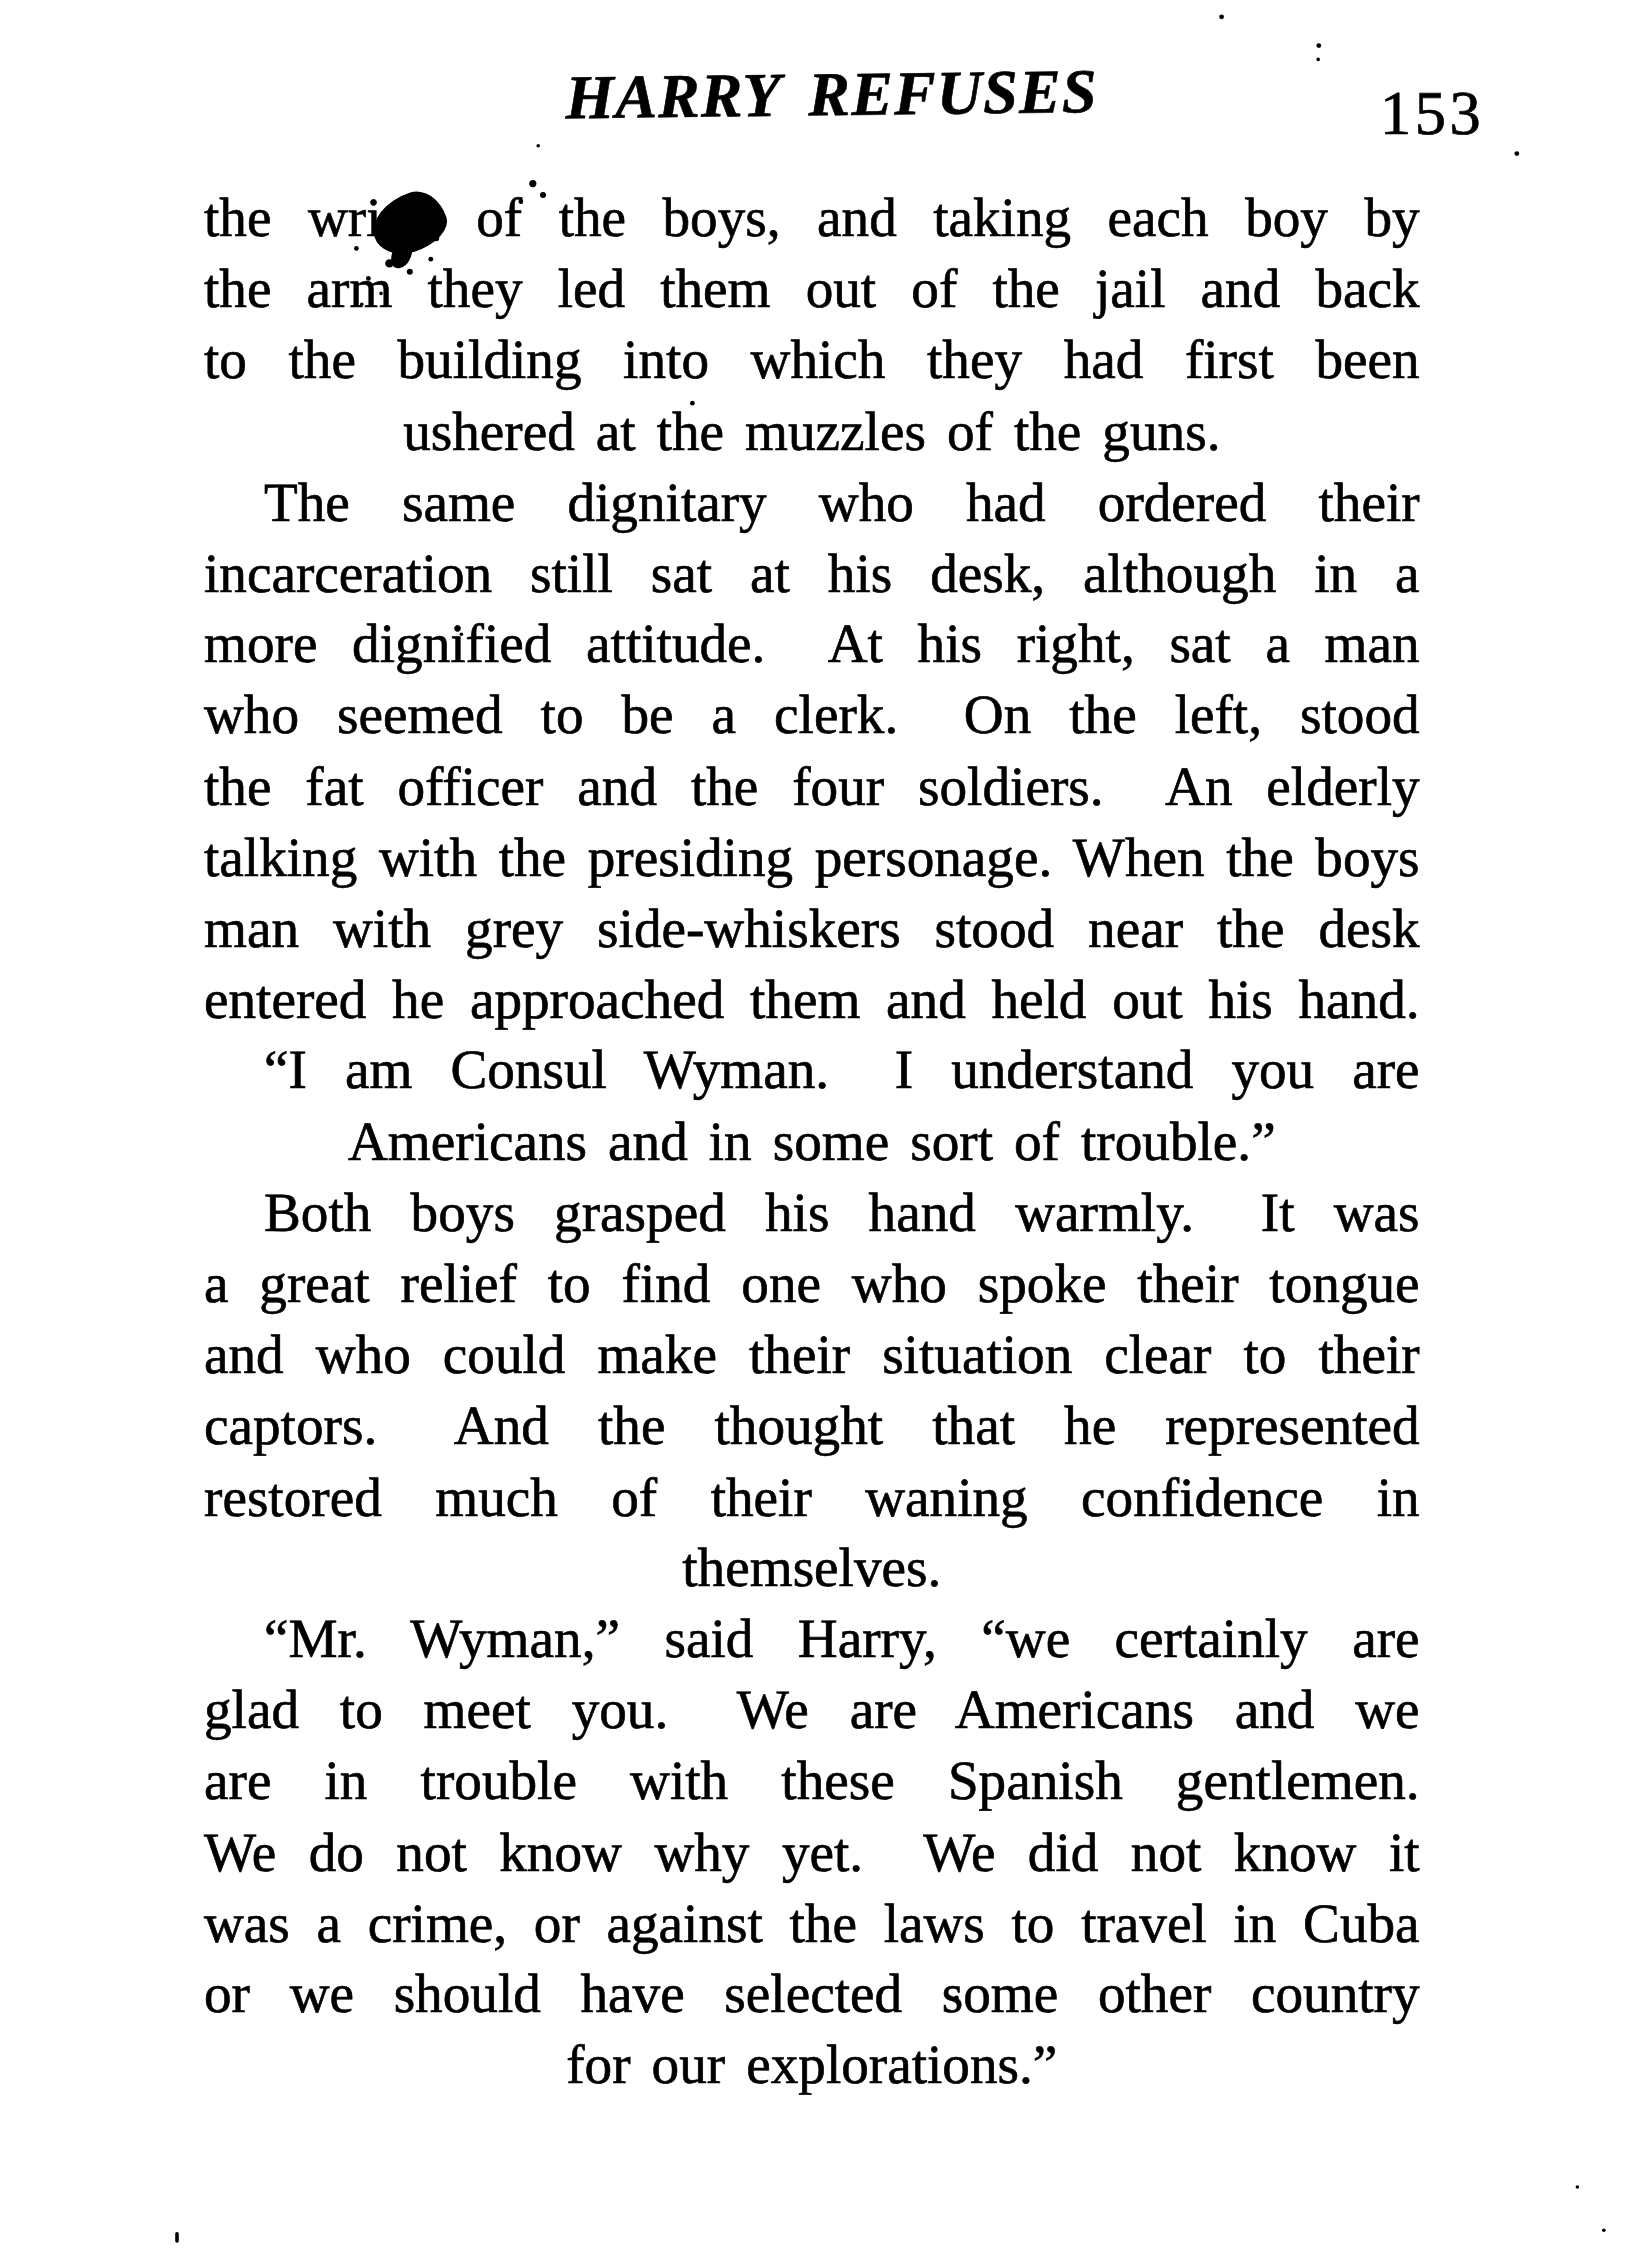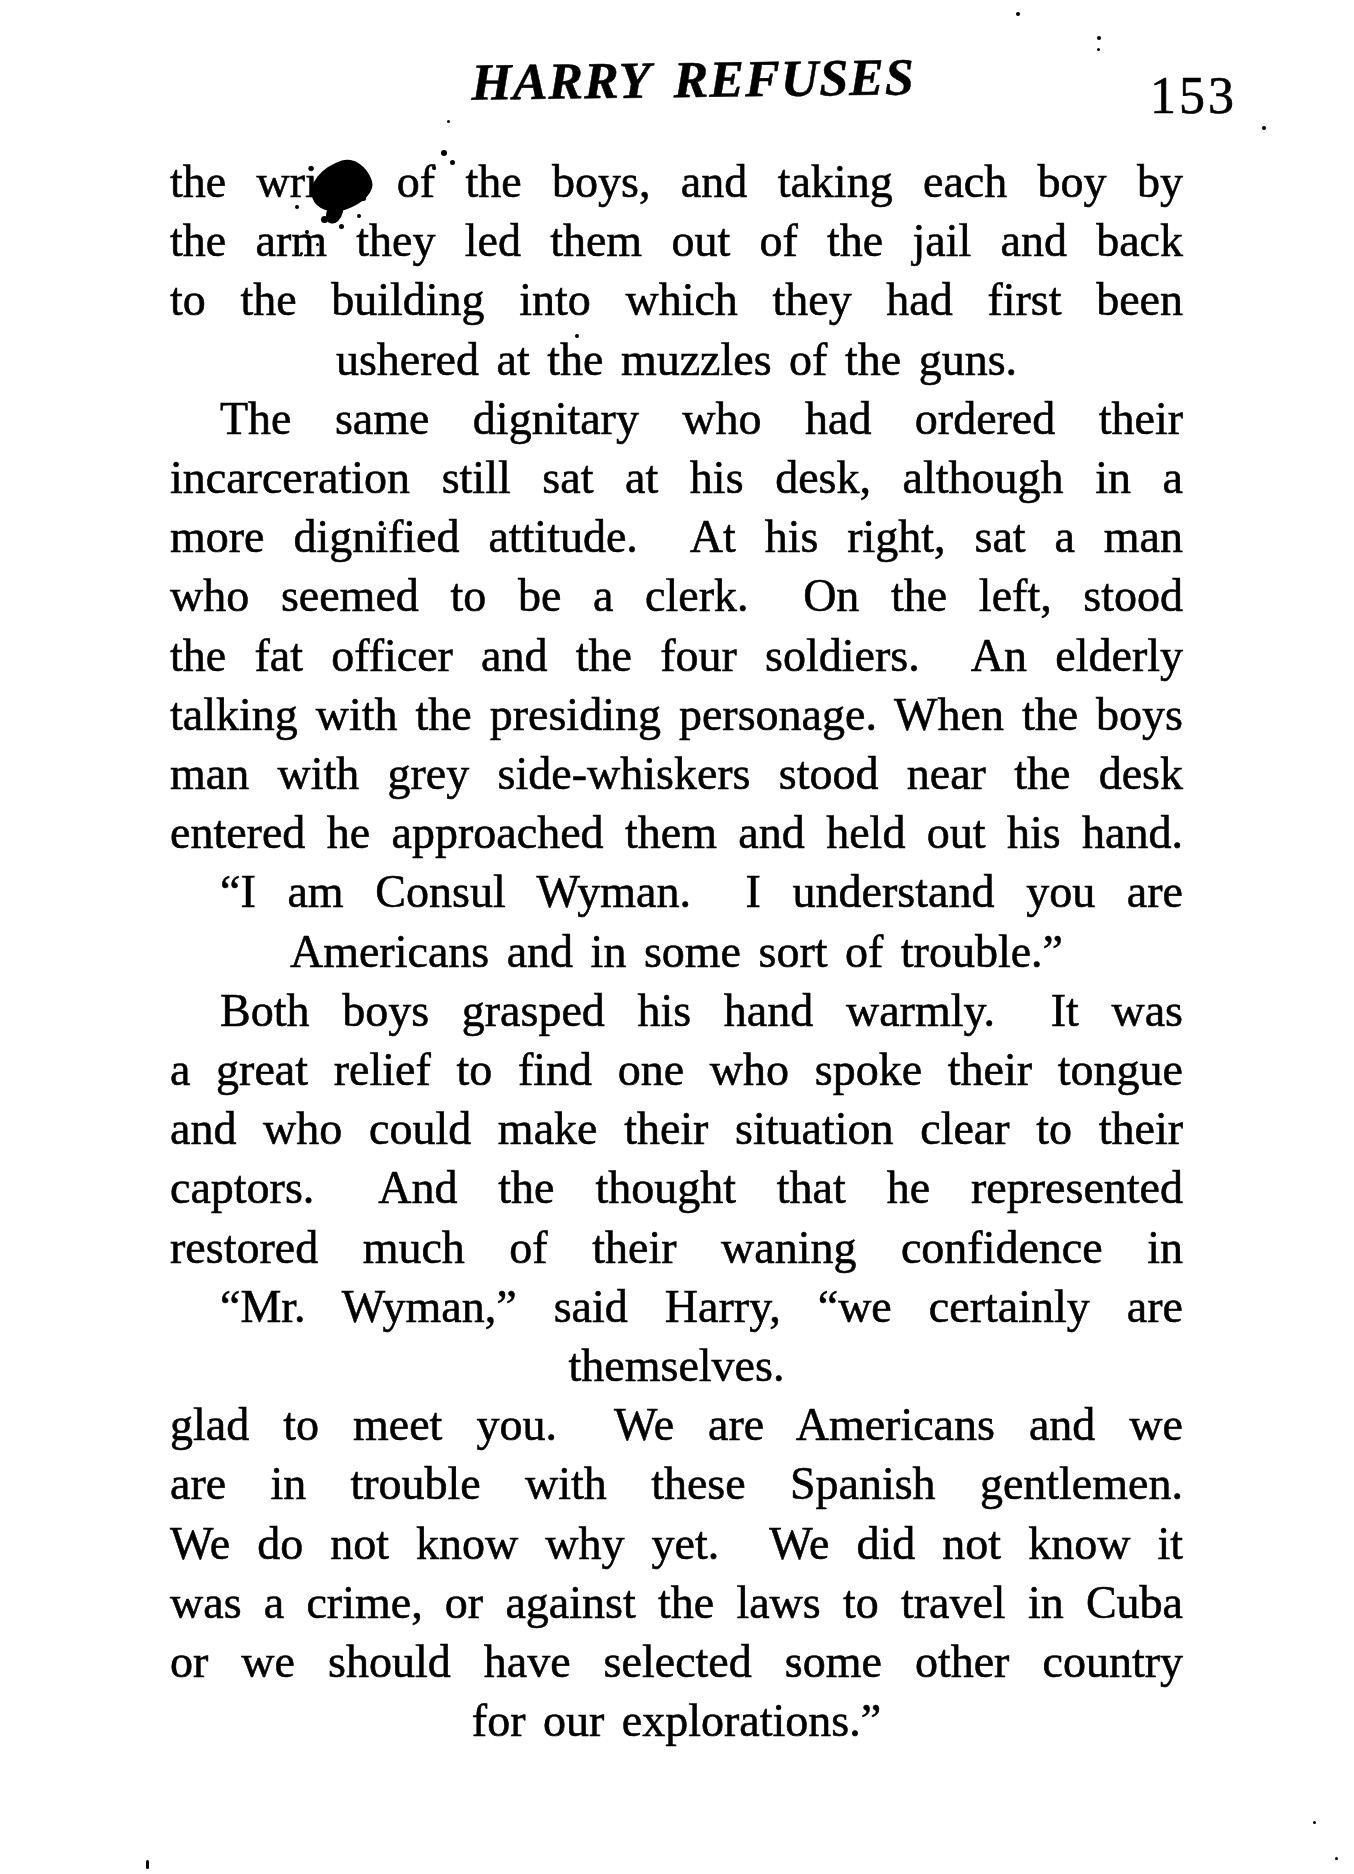--- a/index.html
+++ b/index.html
@@ -61,22 +61,22 @@
     <div class="line j">talking with the presiding personage. When the boys</div>
     <div class="line j">man with grey side-whiskers stood near the desk</div>
     <div class="line j">entered he approached them and held out his hand.</div>
     <div class="line j ind">“I am Consul Wyman.  I understand you are</div>
     <div class="line e">Americans and in some sort of trouble.”</div>
     <div class="line j ind">Both boys grasped his hand warmly.  It was</div>
     <div class="line j">a great relief to find one who spoke their tongue</div>
     <div class="line j">and who could make their situation clear to their</div>
     <div class="line j">captors.  And the thought that he represented</div>
     <div class="line j">restored much of their waning confidence in</div>
+    <div class="line e">themselves.</div>
     <div class="line j ind">“Mr. Wyman,” said Harry, “we certainly are</div>
-    <div class="line e">themselves.</div>
     <div class="line j">glad to meet you.  We are Americans and we</div>
     <div class="line j">are in trouble with these Spanish gentlemen.</div>
     <div class="line j">We do not know why yet.  We did not know it</div>
     <div class="line j">was a crime, or against the laws to travel in Cuba</div>
     <div class="line j">or we should have selected some other country</div>
     <div class="line e">for our explorations.”</div>
   </div>
 
 <div class="blot" style="left:310px;top:162px;width:62px;height:48px;border-radius:64% 36% 55% 45% / 55% 60% 40% 45%;transform:rotate(-18deg);"></div>
 <div class="blot" style="left:327px;top:198px;width:16px;height:26px;border-radius:50% 50% 60% 40%;transform:rotate(14deg);"></div>

